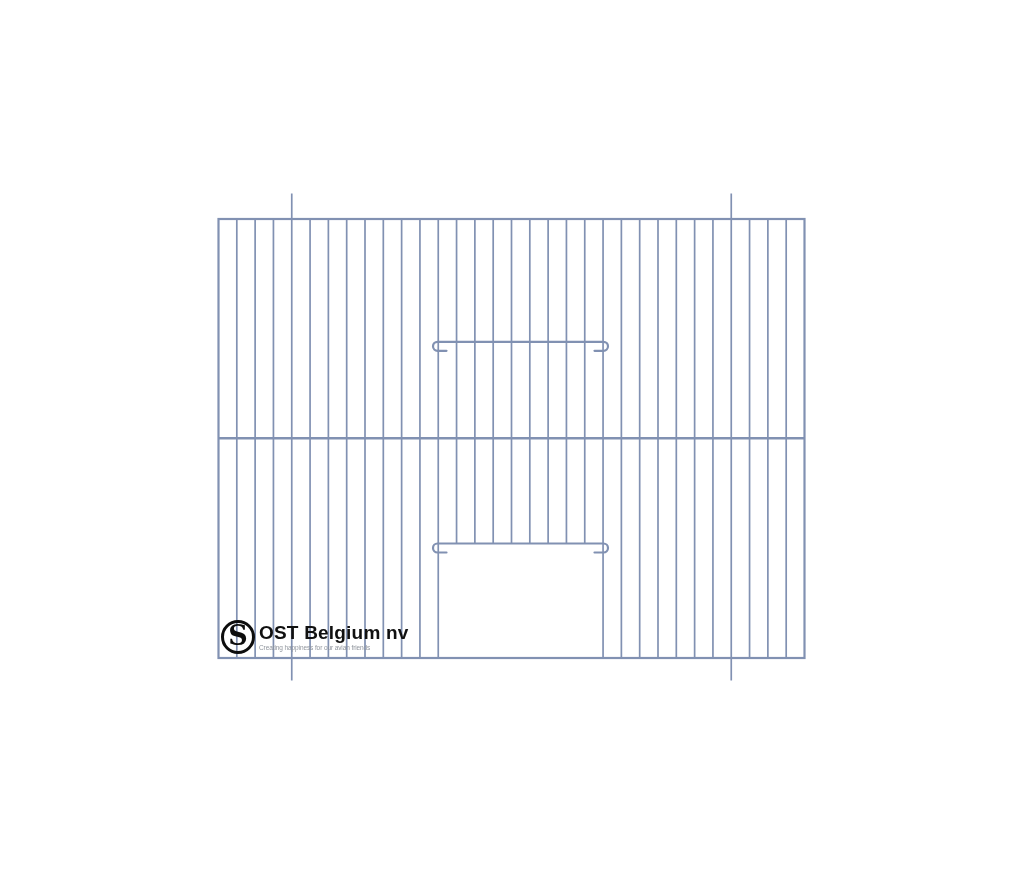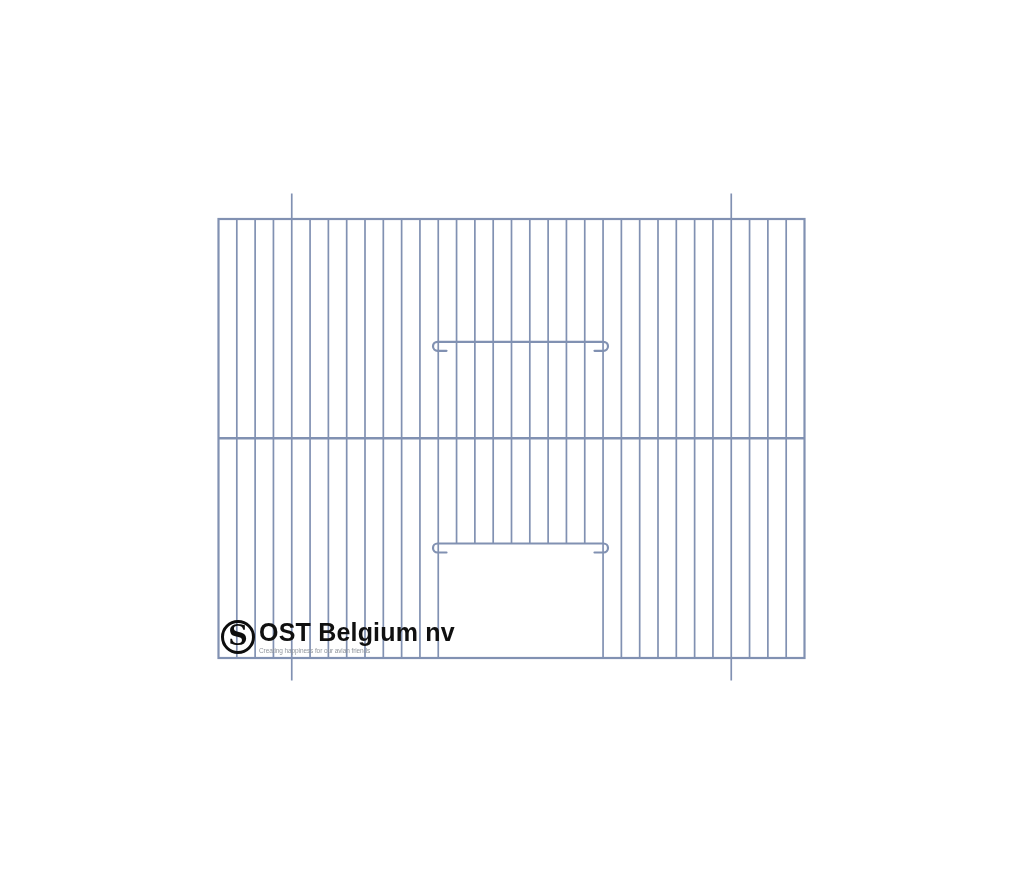--- a/index.html
+++ b/index.html
@@ -49,21 +49,21 @@
     margin-top: -3px;
     color: #0d0d0d;
   }
   .brand-text {
     display: flex;
     flex-direction: column;
     justify-content: center;
   }
   .brand-name {
     font-weight: bold;
-    font-size: 25px;
+    font-size: 19px;
     line-height: 1.0;
     letter-spacing: 0.2px;
     color: #101010;
     white-space: nowrap;
   }
   .brand-tagline {
     font-size: 6.5px;
     letter-spacing: -0.1px;
     margin-top: 2px;
     color: #8f949c;

